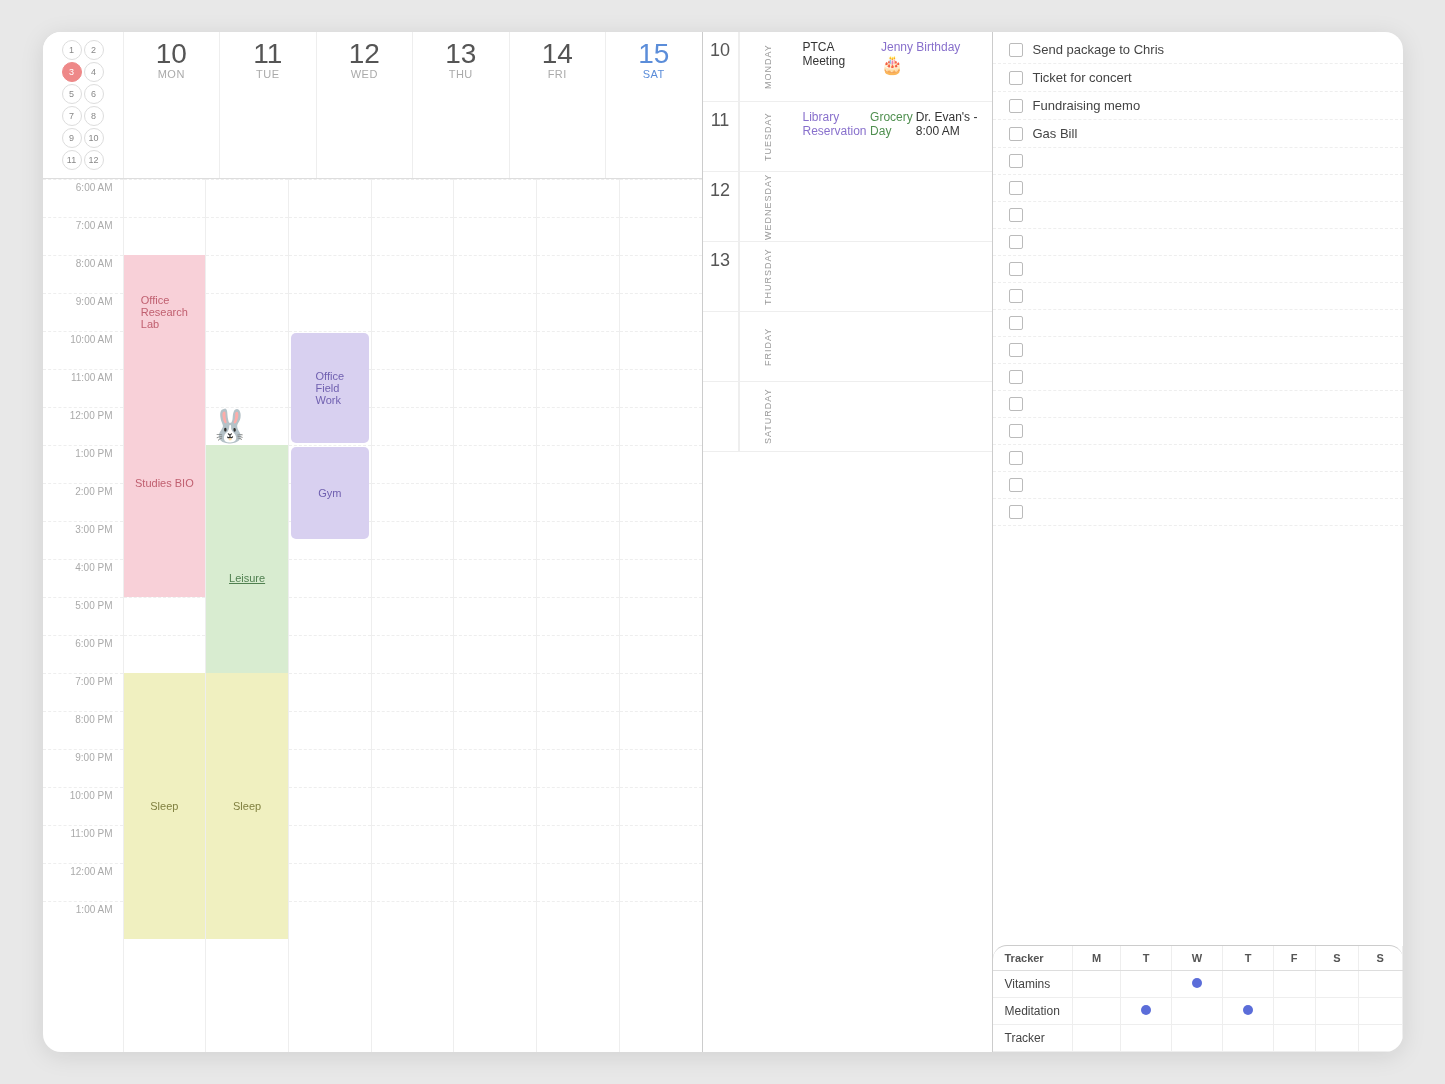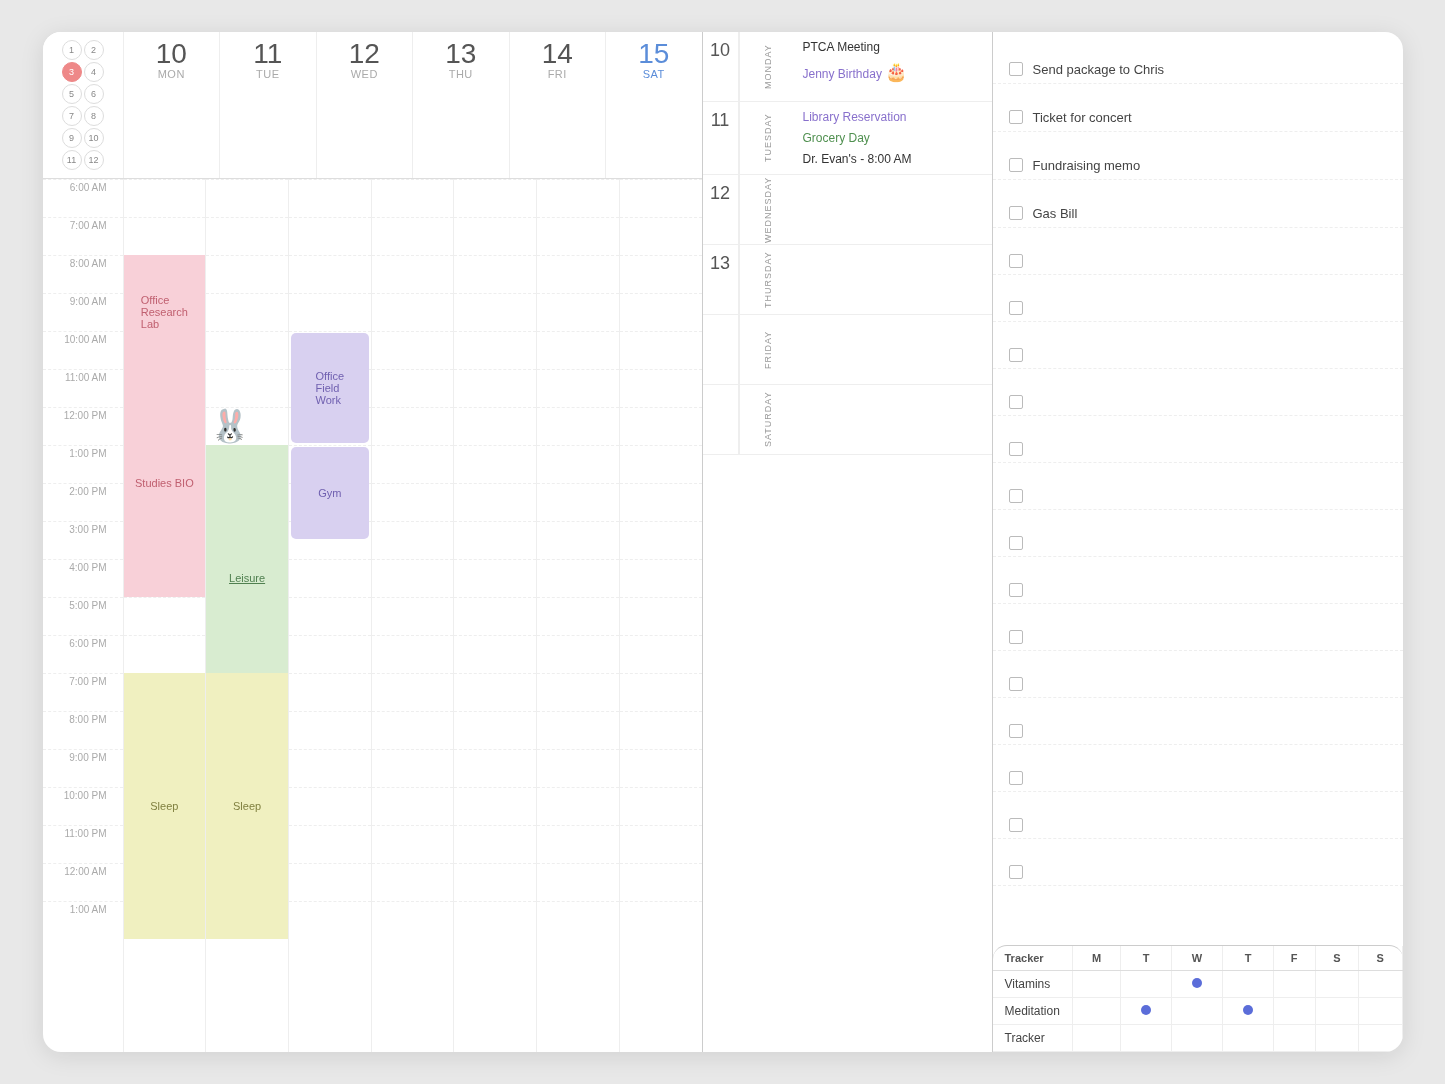--- a/index.html
+++ b/index.html
@@ -100,21 +100,21 @@
       width: 80px;
       min-width: 80px;
       display: flex;
       flex-direction: column;
     }
     .time-slot {
       height: 38px;
       display: flex;
       align-items: flex-start;
       justify-content: flex-end;
-      padding-right: 16px;
+      padding-right: 10px;
       padding-top: 2px;
       font-size: 10px;
       color: #aaa;
       border-top: 1px dashed #eee;
     }
     .days-grid {
       flex: 1;
       display: flex;
       position: relative;
     }
@@ -196,22 +196,22 @@
       text-transform: uppercase;
       writing-mode: vertical-rl;
       transform: rotate(180deg);
       letter-spacing: 1px;
       border-right: 1px solid #eee;
     }
     .day-row-events {
       flex: 1;
       padding: 6px 8px;
       display: flex;
-      flex-direction: column;
       gap: 3px;
+      justify-content: center;
     }
     .day-event {
       font-size: 12px;
       padding: 2px 0;
     }
     .day-event.purple { color: #8870cc; }
     .day-event.green { color: #509050; }
     .day-event.black { color: #333; }
 
     
@@ -229,25 +229,24 @@
       border-bottom: 1px solid #ddd;
       letter-spacing: 0.5px;
     }
     .tasks-list {
       flex: 1;
       overflow-y: auto;
       padding: 4px 0;
     }
     .task-item {
       display: flex;
-      align-items: flex-start;
+      align-items: flex-end;
       padding: 6px 16px;
       border-bottom: 1px dashed #eee;
       gap: 10px;
-      margin-top: 20px;
     }
     .task-checkbox {
       width: 14px;
       height: 14px;
       border: 1.5px solid #bbb;
       border-radius: 2px;
       min-width: 14px;
       background: white;
     }
     .task-label {

